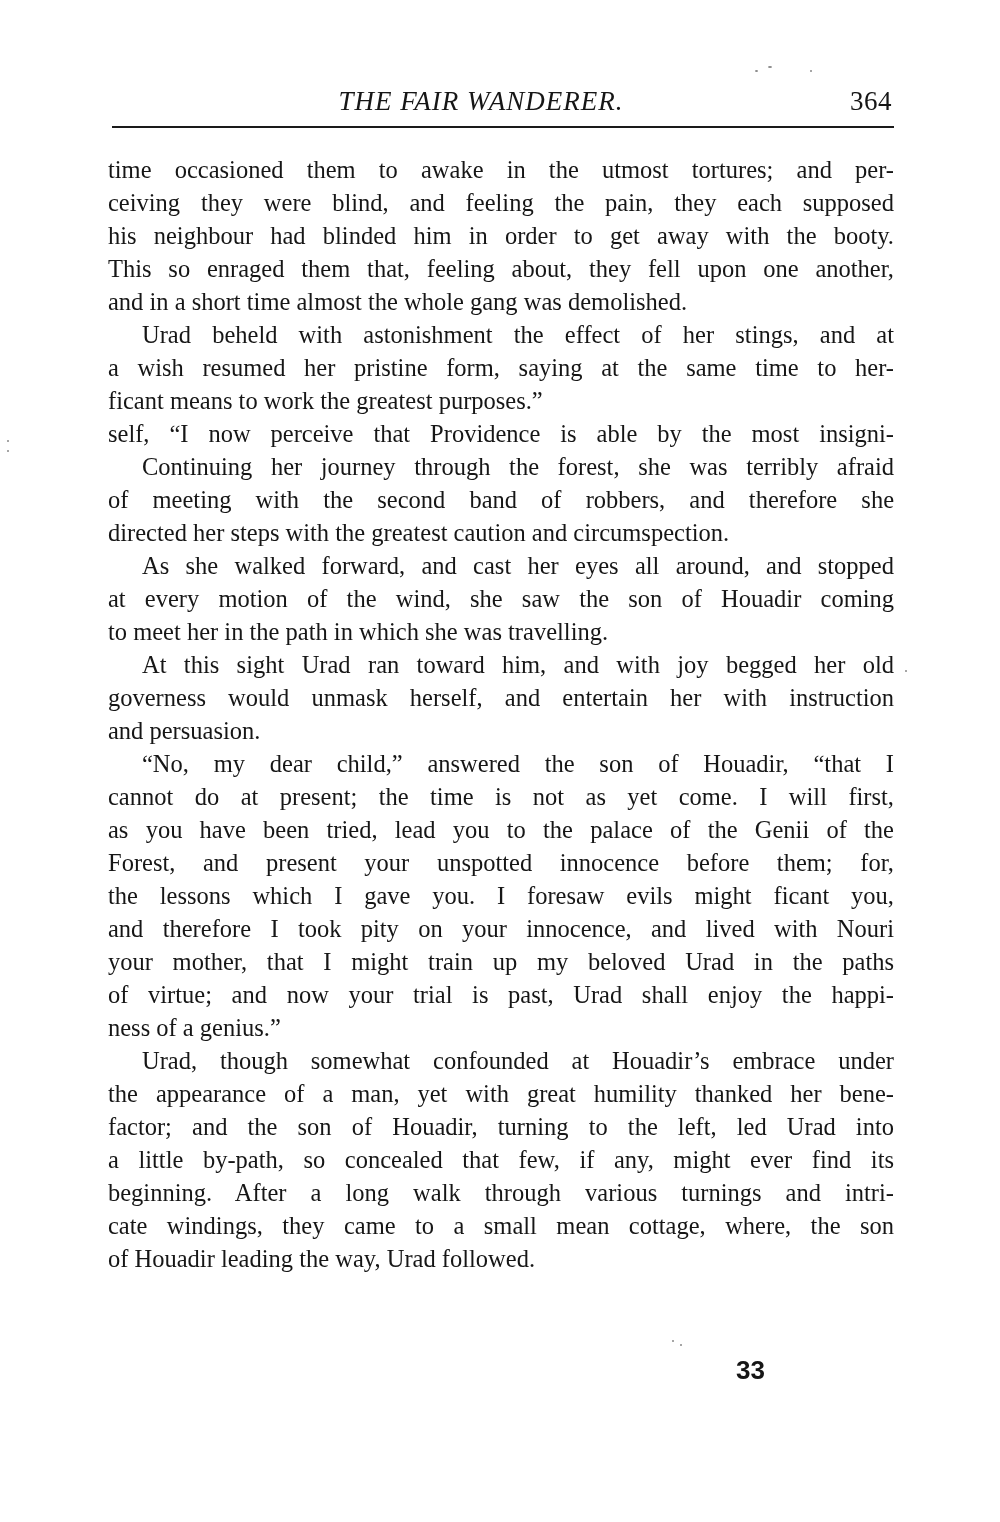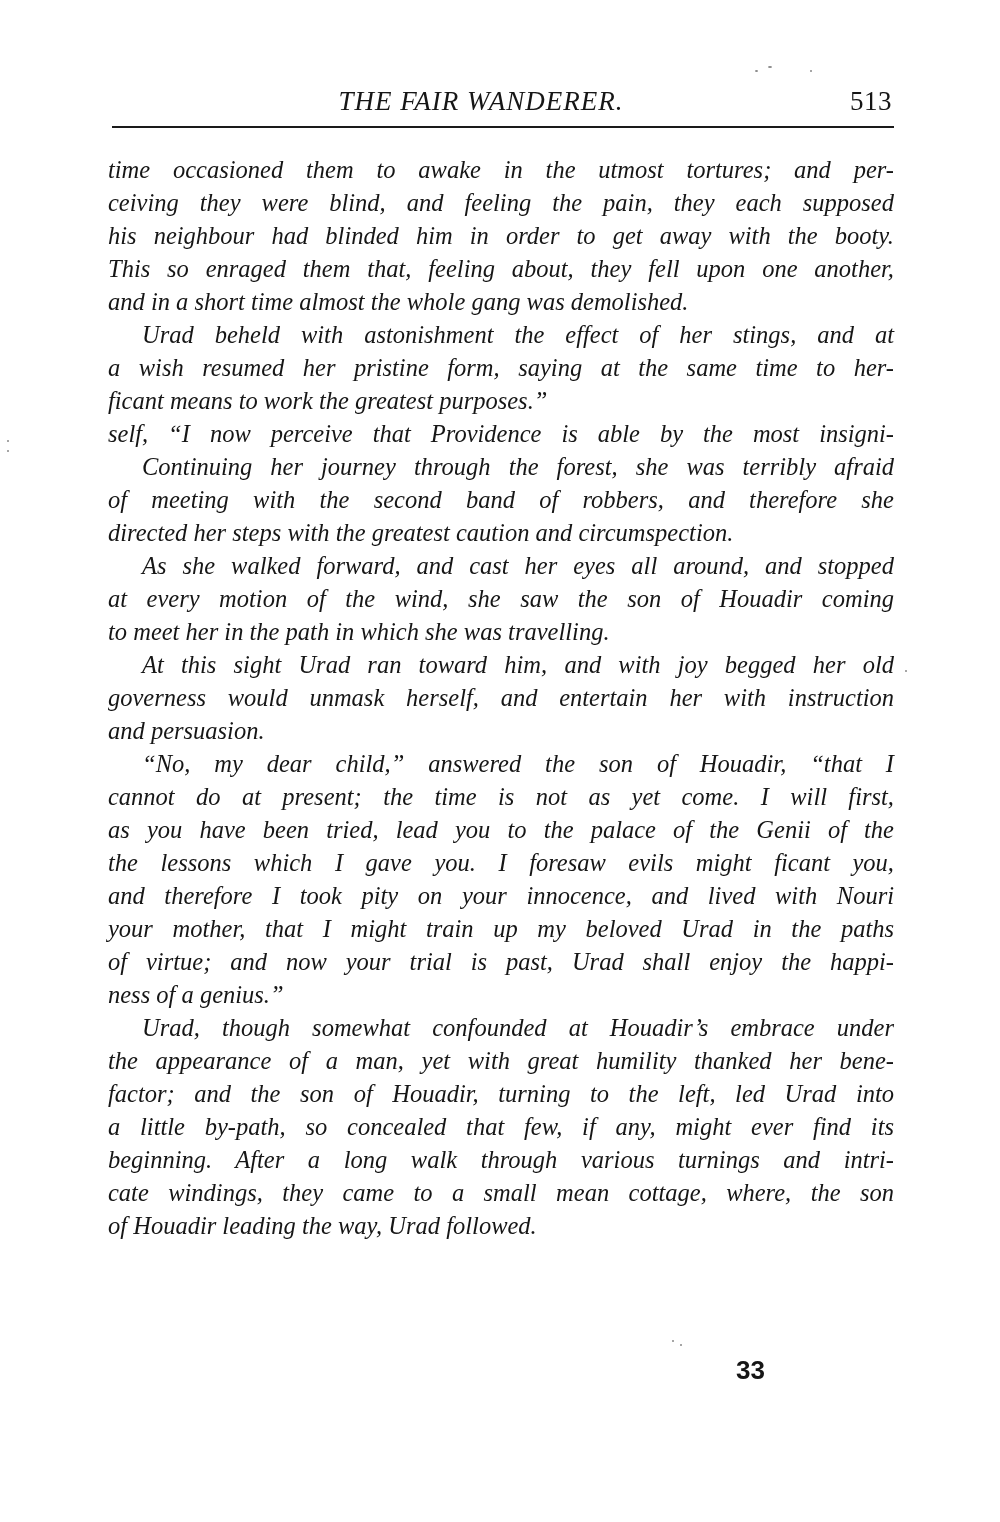--- a/index.html
+++ b/index.html
@@ -56,21 +56,20 @@
       top: 126px;
       width: 782px;
       height: 2px;
       background: #1a1a1a;
     }
     .body-text {
       position: absolute;
       left: 108px;
       top: 153px;
       width: 786px;
-      font-style: italic;
     }
     .line {
       height: 33px;
       line-height: 33px;
       font-size: 24.5px;
       white-space: nowrap;
       text-align: justify;
       text-align-last: justify;
     }
     .line.last {
@@ -92,21 +91,21 @@
       background: #888;
       border-radius: 50%;
     }
   </style>
 </head>
 <body>
 
 <div class="page">
   <div class="running-head">
     <div class="running-title"><span>THE FAIR WANDERER.</span></div>
-    <div class="page-number">513</div>
+    <div class="page-number">364</div>
   </div>
   <div class="head-rule"></div>
 
   <div class="body-text" id="body-text">
       <div>
         <div class="line">time occasioned them to awake in the utmost tortures; and per-</div>
         <div class="line">ceiving they were blind, and feeling the pain, they each supposed</div>
         <div class="line">his neighbour had blinded him in order to get away with the booty.</div>
         <div class="line">This so enraged them that, feeling about, they fell upon one another,</div>
         <div class="line last">and in a short time almost the whole gang was demolished.</div>
@@ -129,20 +128,21 @@
       </div>
       <div>
         <div class="line indent">At this sight Urad ran toward him, and with joy begged her old</div>
         <div class="line">governess would unmask herself, and entertain her with instruction</div>
         <div class="line last">and persuasion.</div>
       </div>
       <div>
         <div class="line indent">“No, my dear child,” answered the son of Houadir, “that I</div>
         <div class="line">cannot do at present; the time is not as yet come.  I will first,</div>
         <div class="line">as you have been tried, lead you to the palace of the Genii of the</div>
+        <div class="line">Forest, and present your unspotted innocence before them; for,</div>
         <div class="line">the lessons which I gave you.  I foresaw evils might ficant you,</div>
         <div class="line">and therefore I took pity on your innocence, and lived with Nouri</div>
         <div class="line">your mother, that I might train up my beloved Urad in the paths</div>
         <div class="line">of virtue; and now your trial is past, Urad shall enjoy the happi-</div>
         <div class="line last">ness of a genius.”</div>
       </div>
       <div>
         <div class="line indent">Urad, though somewhat confounded at Houadir’s embrace under</div>
         <div class="line">the appearance of a man, yet with great humility thanked her bene-</div>
         <div class="line">factor; and the son of Houadir, turning to the left, led Urad into</div>

